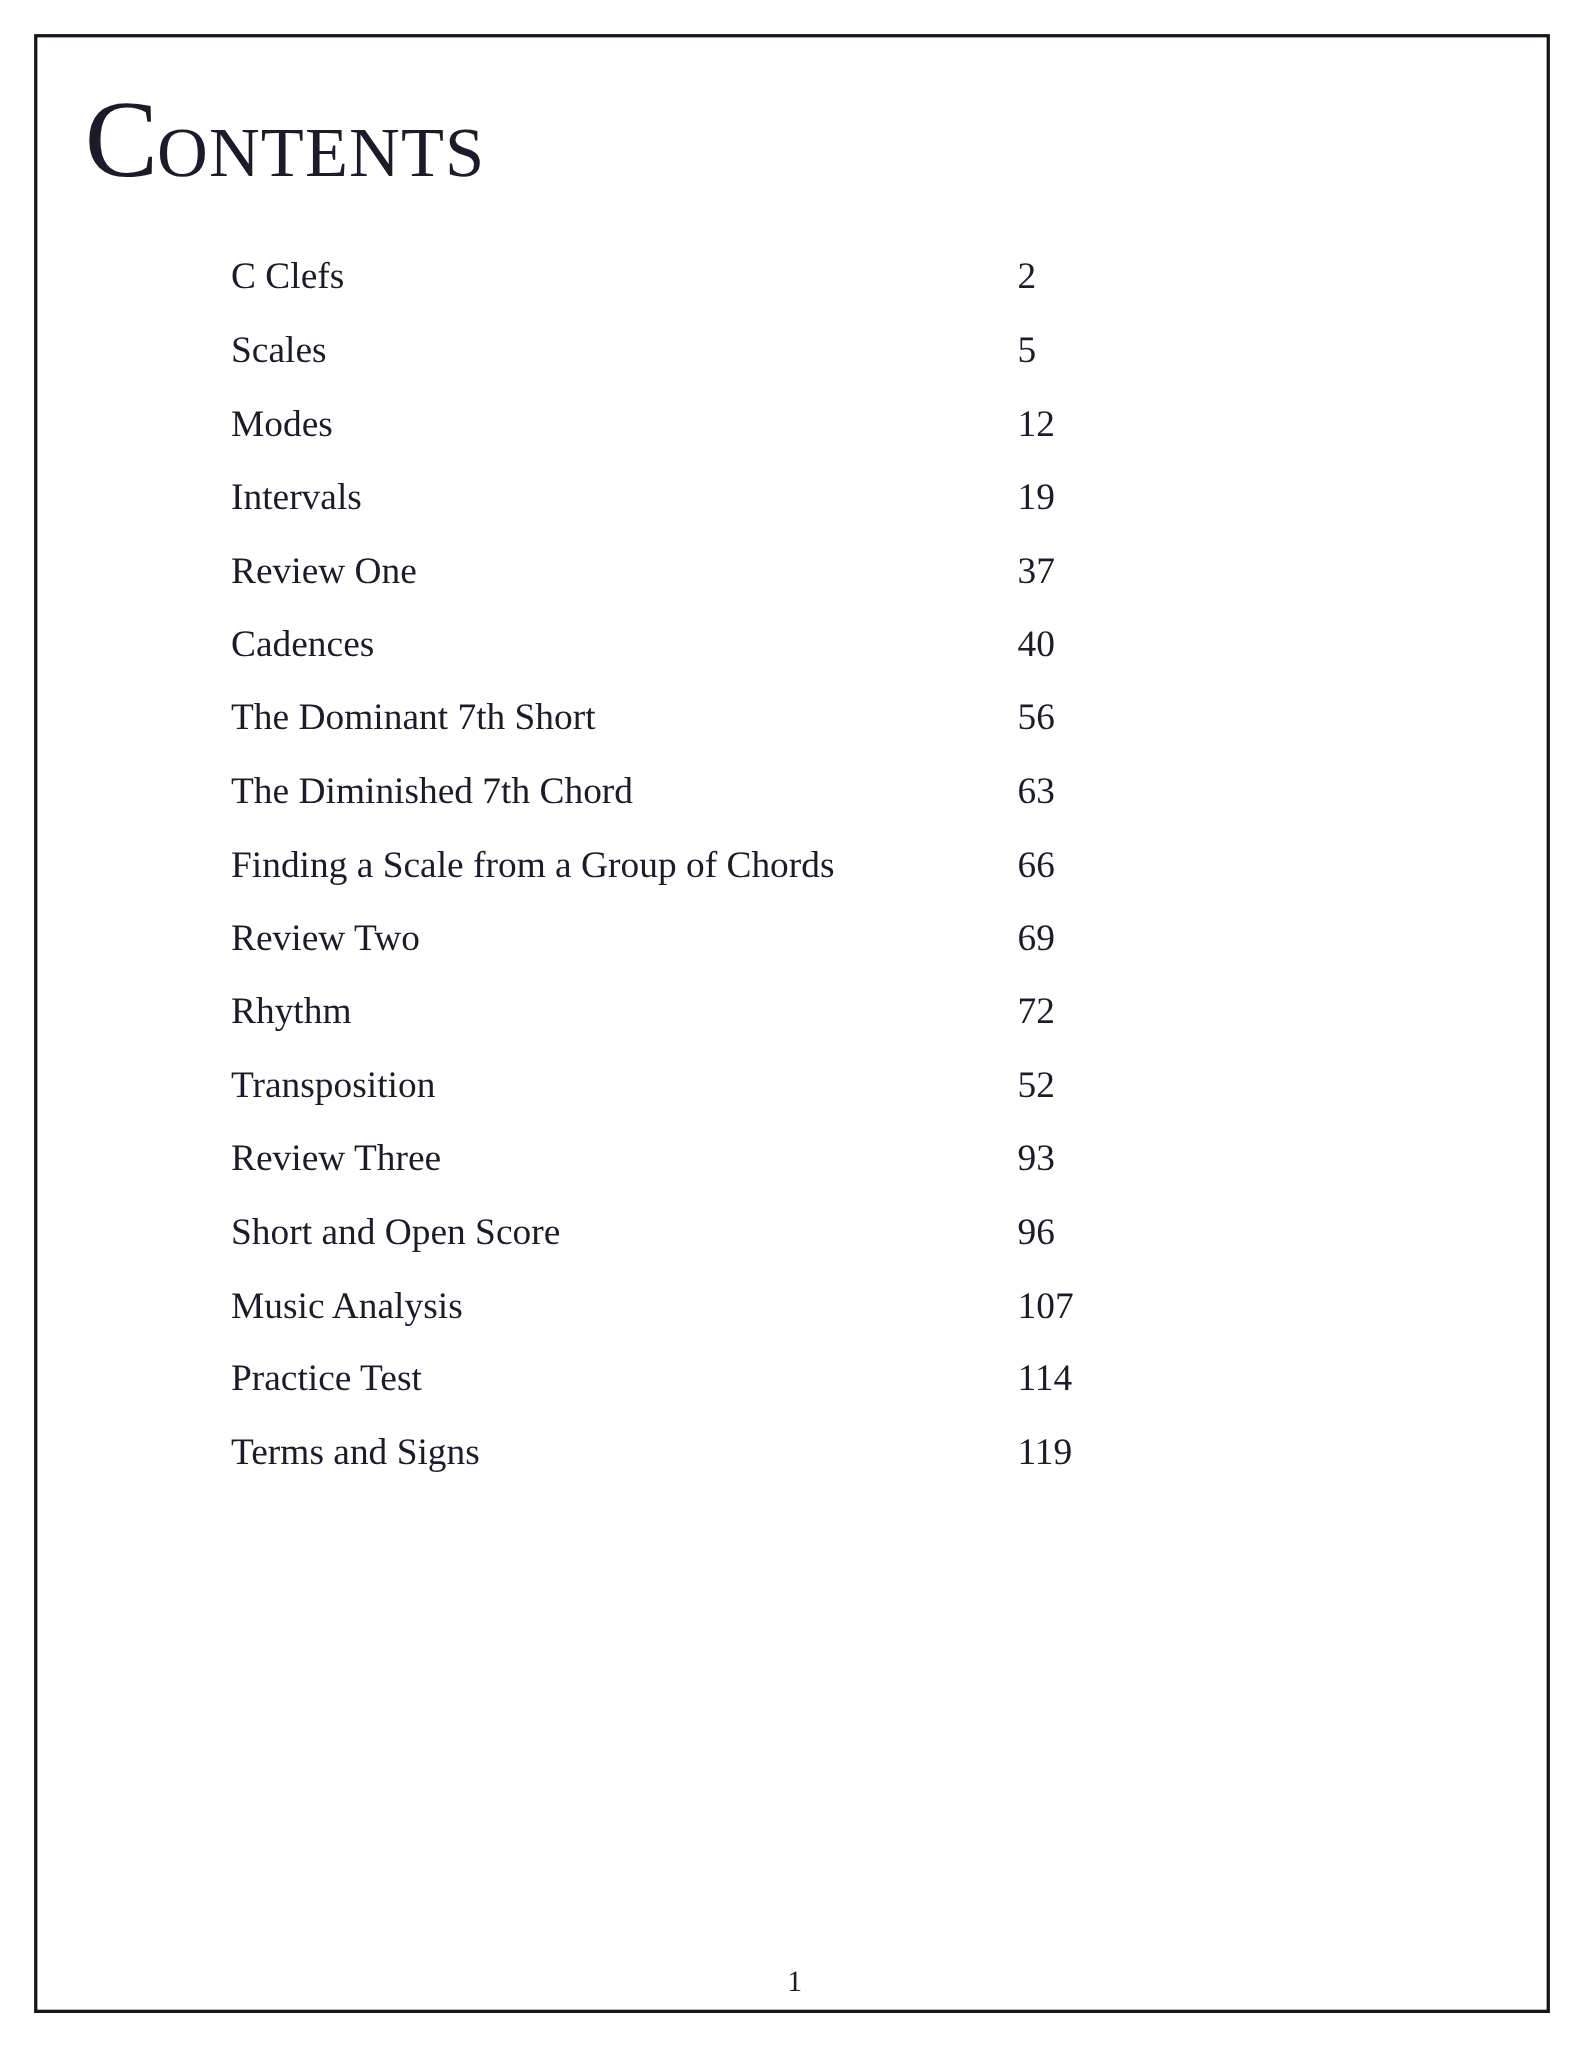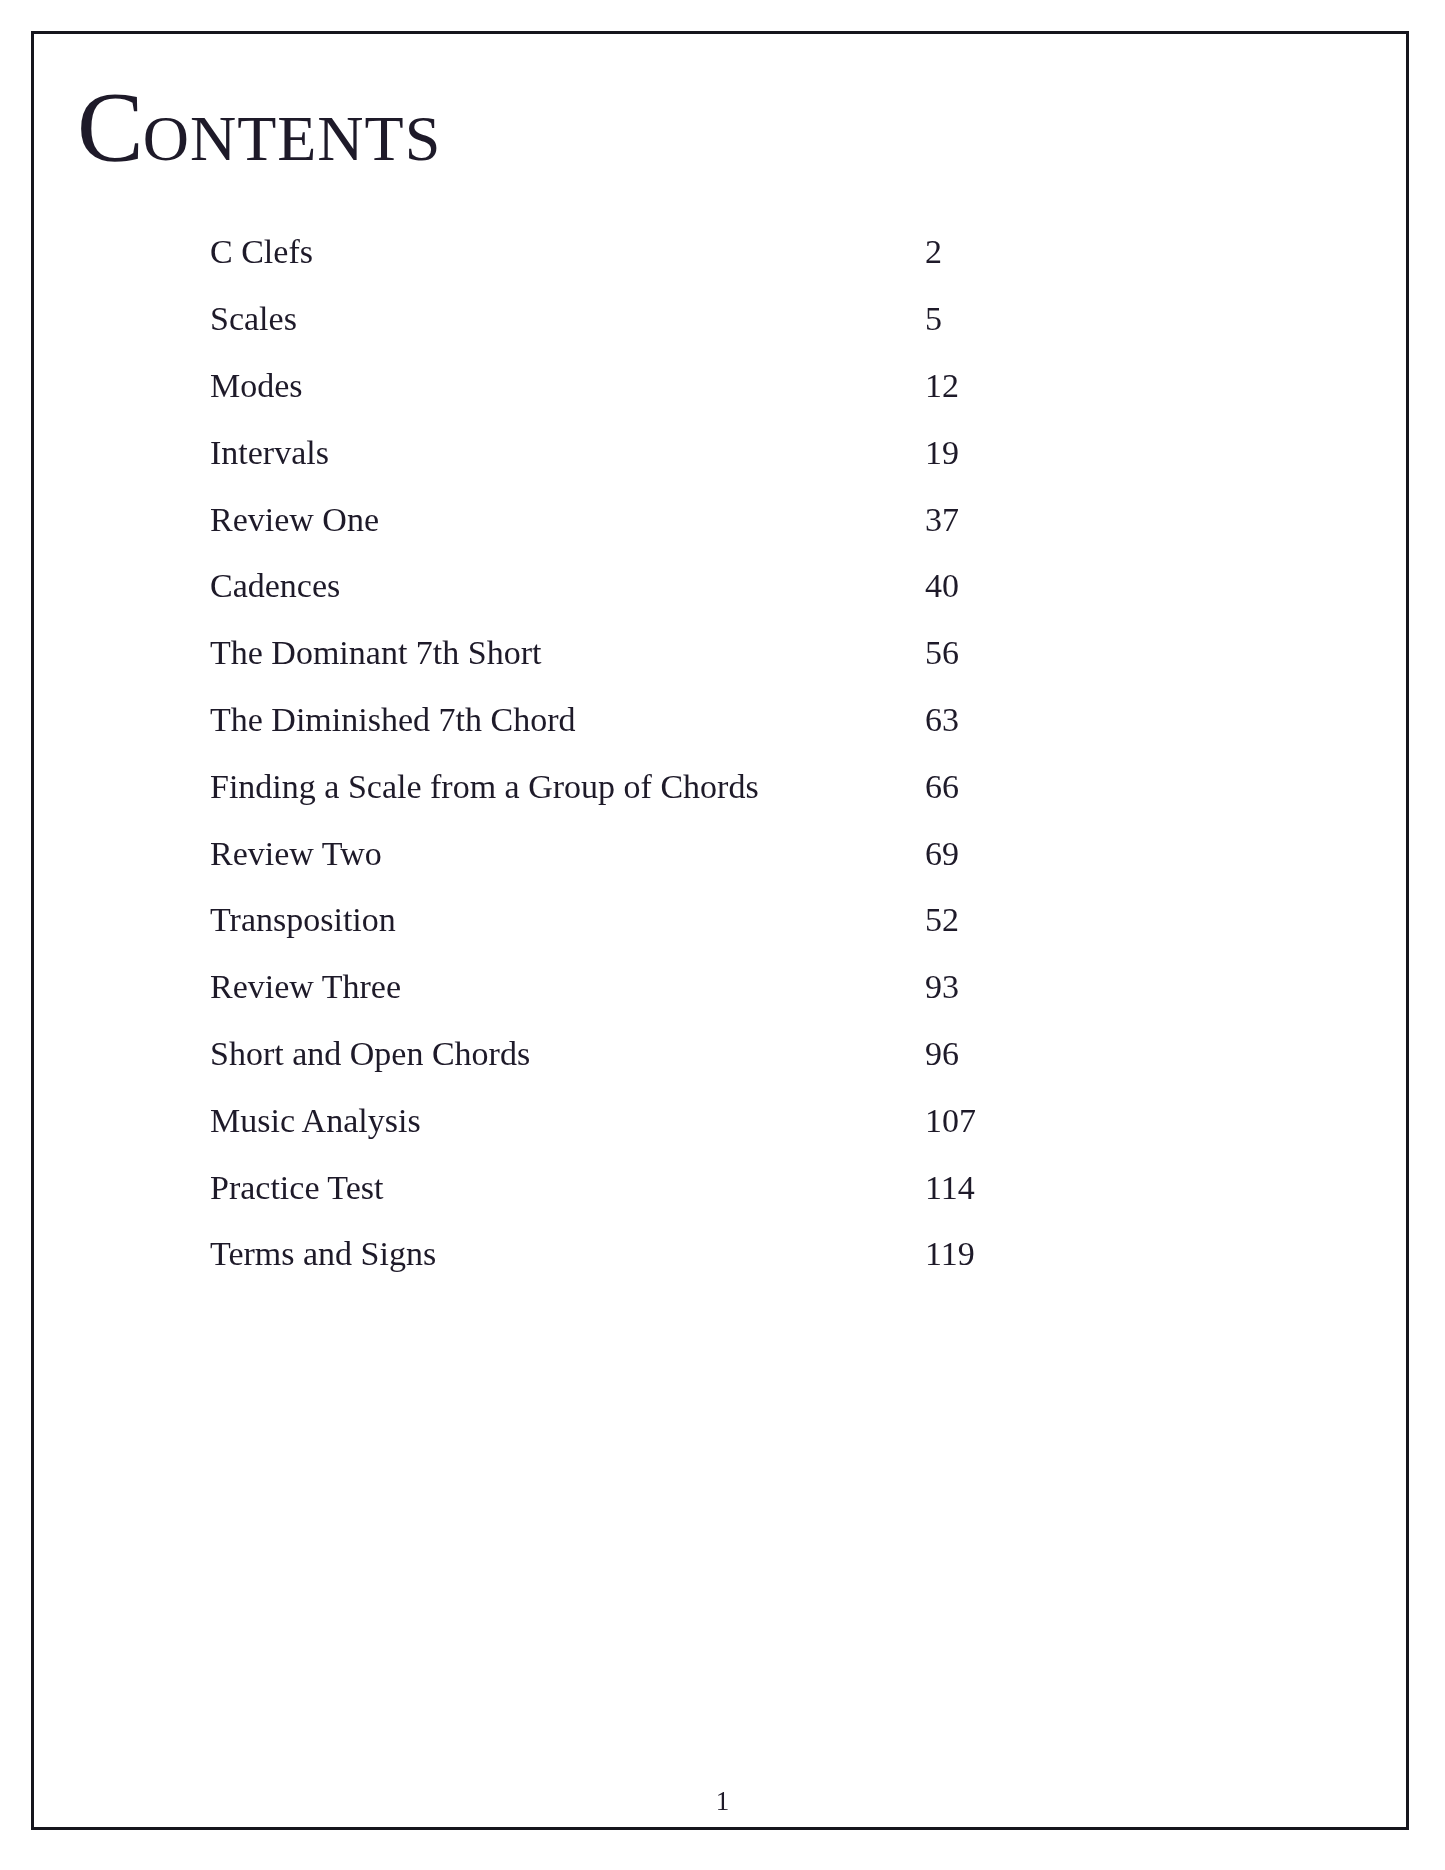--- a/index.html
+++ b/index.html
@@ -129,34 +129,38 @@
   <div class="toc-entry">
     <span class="label">Finding a Scale from a Group of Chords</span>
     <span class="pagenum">66</span>
   </div>
 
   <div class="toc-entry">
     <span class="label">Review Two</span>
     <span class="pagenum">69</span>
   </div>
 
+  <div class="toc-entry">
+    <span class="label">Rhythm</span>
+    <span class="pagenum">72</span>
+  </div>
 
   <div class="toc-entry">
     <span class="label">Transposition</span>
     <span class="pagenum">52</span>
   </div>
 
 
   <div class="toc-entry">
     <span class="label">Review Three</span>
     <span class="pagenum">93</span>
   </div>
 
   <div class="toc-entry">
-    <span class="label">Short and Open Chords</span>
+    <span class="label">Short and Open Score</span>
     <span class="pagenum">96</span>
   </div>
 
   <div class="toc-entry">
     <span class="label">Music Analysis</span>
     <span class="pagenum">107</span>
   </div>
 
   <div class="toc-entry">
     <span class="label">Practice Test</span>

